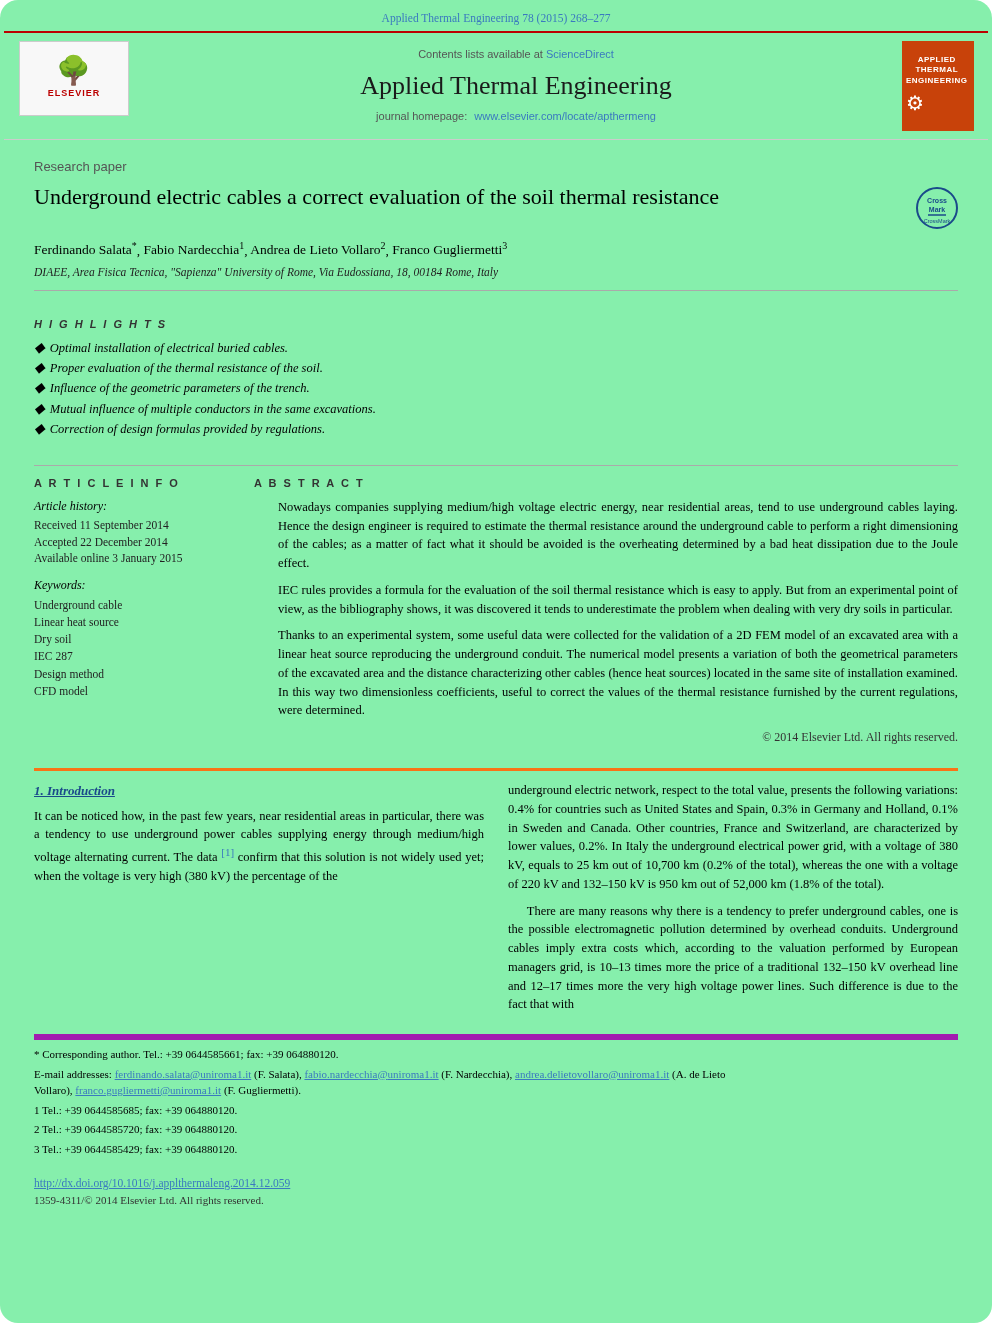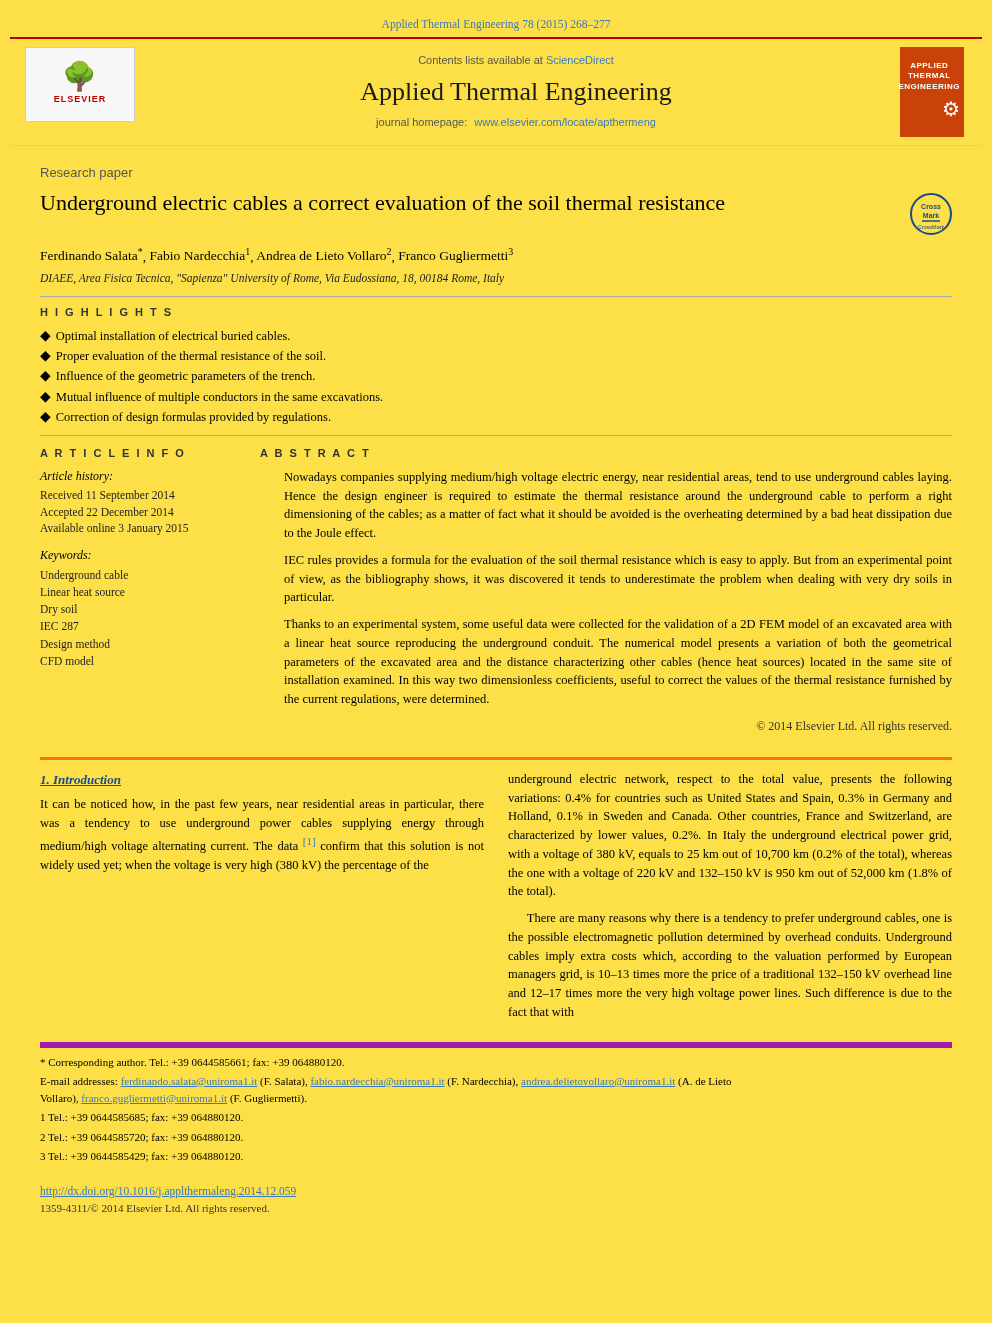--- a/index.html
+++ b/index.html
@@ -8,22 +8,23 @@
       background: #fff;
       color: #000;
       width: 992px;
       min-height: 1323px;
       font-size: 13px;
       line-height: 1.45;
     }
     .page-wrapper {
       width: 992px;
       min-height: 1323px;
-      background: #fde047;
-      padding: 10px;
+      background: #86efac;
+      padding: 4px;
+      border-radius: 18px;
     }
     
     .top-bar {
       text-align: center;
       padding: 6px 0 4px 0;
       font-size: 11.5px;
       color: #3a7abf;
     }
     
     .journal-header {
@@ -95,26 +96,26 @@
     }
     .homepage-line a { color: #3a7abf; text-decoration: none; }
     .journal-header .right-logo {
       width: 80px;
       flex-shrink: 0;
       display: flex;
       align-items: flex-start;
       justify-content: center;
     }
     .ate-logo-box {
-      width: 64px;
+      width: 72px;
       height: 90px;
       background: #c8420a;
       display: flex;
       flex-direction: column;
-      align-items: flex-end;
+      align-items: flex-start;
       justify-content: center;
       color: #fff;
       font-size: 7px;
       font-family: Arial, sans-serif;
       text-align: center;
       padding: 4px;
       line-height: 1.3;
     }
     .ate-logo-title {
       font-size: 8px;
@@ -169,21 +170,22 @@
       color: #222;
       margin-bottom: 10px;
     }
     
     .section-divider {
       border: none;
       border-top: 1px solid #aaa;
       margin: 8px 0;
     }
     .highlights-section {
-      margin: 8px 0;
+      margin: 26px 0;
+      font-style: italic;
     }
     .highlights-title {
       font-family: Arial, sans-serif;
       font-size: 11px;
       letter-spacing: 2px;
       color: #333;
       font-weight: bold;
       margin-bottom: 5px;
     }
     .highlights-list {

